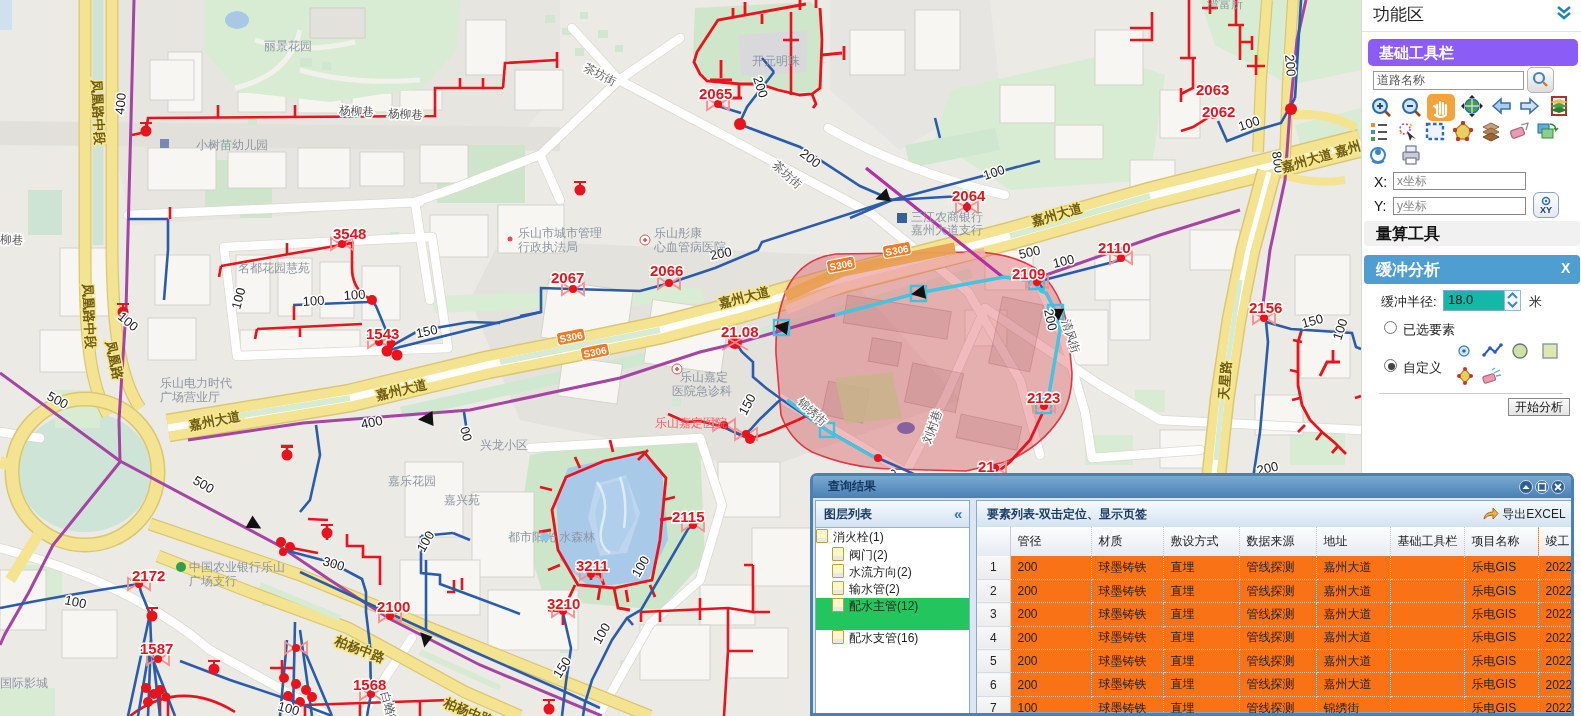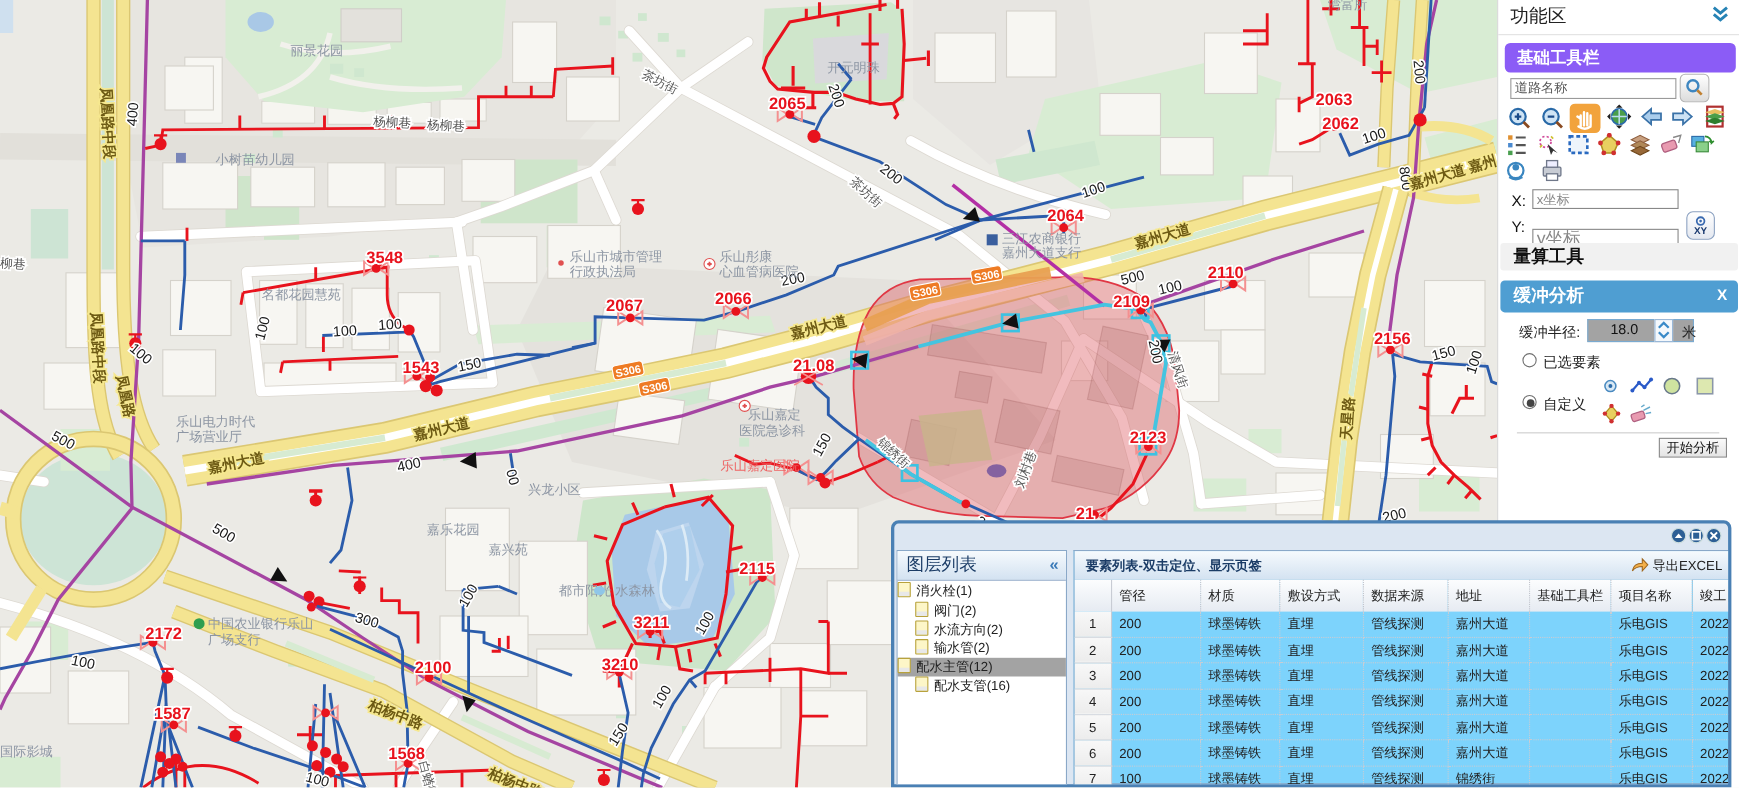--- a/index.html
+++ b/index.html
@@ -835,39 +835,39 @@
           <rect x="3" y="8" width="16" height="8" rx="1" fill="#c8ccd4" stroke="#70788a" stroke-width="1.2"></rect>
           <rect x="6" y="2" width="10" height="6" fill="#eef" stroke="#70788a" stroke-width="1.2"></rect>
           <rect x="6" y="14" width="10" height="6" fill="#fff" stroke="#70788a" stroke-width="1.2"></rect>
         </g>
   </svg>
 
   <div style="position:absolute;left:12px;top:174px;font-size:14px;color:#111;">X:</div>
   <input style="position: absolute; left: 31px; top: 172px; width: 125px; height: 16px; border: 1px solid rgb(136, 136, 136); font-size: 12px; color: rgb(136, 136, 136); padding: 0px 3px; font-family: inherit;" value="x坐标">
 
   <div style="position:absolute;left:12px;top:198px;font-size:14px;color:#111;">Y:</div>
-  <input style="position: absolute; left: 31px; top: 208px; width: 125px; height: 16px; border: 1px solid rgb(136, 136, 136); font-size: 16px; color: rgb(136, 136, 136); padding: 0px 3px; font-family: inherit;" value="y坐标">
+  <input style="position: absolute; left: 31px; top: 197px; width: 125px; height: 16px; border: 1px solid rgb(136, 136, 136); font-size: 12px; color: rgb(136, 136, 136); padding: 0px 3px; font-family: inherit;" value="y坐标">
 
   <div style="position:absolute;left:171px;top:192px;width:24px;height:24px;border:1px solid #8aa0c0;border-radius:6px;background:linear-gradient(#ffffff,#e4e8f0);">
     <svg width="24" height="24" viewBox="0 0 24 24">
           <circle cx="12" cy="8" r="3.5" fill="none" stroke="#3a6ab0" stroke-width="1.6"></circle>
           <circle cx="12" cy="8" r="1.2" fill="#3a6ab0"></circle>
           <text x="12" y="20" text-anchor="middle" font-size="9" font-weight="bold" fill="#1a3a70" font-family="Liberation Sans">XY</text>
         </svg>
   </div>
 
   <div style="position:absolute;left:2px;top:255px;width:216px;height:29px;background:#4f9ed2;border-radius:4px;color:#fff;font-size:16px;font-weight:bold;line-height:29px;text-indent:12px;">缓冲分析</div>
 
   <div style="position:absolute;left:2px;top:221px;width:216px;height:25px;background:#f1f1f1;border-radius:3px;color:#111;font-size:16px;font-weight:bold;line-height:25px;text-indent:12px;">量算工具</div>
 
   <div style="position:absolute;left:199px;top:260px;color:#fff;font-size:14px;font-weight:bold;">X</div>
 
   <div style="position:absolute;left:19px;top:293px;font-size:13px;color:#222;">缓冲半径:</div>
 
-  <div style="position:absolute;left:81px;top:290px;width:55px;height:17px;border:1px solid #7aaad0;font-size:13px;color:#111;padding:1px 20px;background:#a3a3a3;">18.0</div>
+  <div style="position:absolute;left:81px;top:290px;width:55px;height:17px;border:1px solid #7aaad0;font-size:13px;color:#111;padding:1px 4px;background:#14b8a6;">18.0</div>
 
   <div style="position:absolute;left:142px;top:290px;width:15px;height:19px;border:1px solid #9ab8d8;background:#f4f8fc;">
     <svg width="15" height="19" viewBox="0 0 15 19">
           <path d="M3,7 L7.5,2.5 L12,7" fill="none" stroke="#3a8ac8" stroke-width="2"></path>
           <path d="M3,11 L7.5,15.5 L12,11" fill="none" stroke="#3a8ac8" stroke-width="2"></path>
         </svg>
   </div>
 
   <div style="position:absolute;left:167px;top:293px;font-size:13px;color:#222;">米</div>
 
@@ -906,47 +906,48 @@
         </g>
   </svg>
 
   <div style="position:absolute;left:17px;top:393px;width:184px;border-top:1px solid #ccc;"></div>
 
   <div style="position:absolute;left:146px;top:398px;width:60px;height:16px;border:1px solid #888;background:linear-gradient(#fafafa,#e4e4e4);font-size:12px;color:#111;text-align:center;line-height:16px;">开始分析</div>
 </div>
 
 <div style="position:absolute;left:810px;top:473px;width:764px;height:243px;box-sizing:border-box;border:3px solid #4a80b4;border-radius:7px 7px 0 0;background:#dce6f2;overflow:hidden;">
 
+  <div style="position:absolute;left:0;top:0;width:758px;height:22px;background:linear-gradient(#79a9d1,#4a80b4);color:#12365e;font-size:12px;font-weight:bold;line-height:21px;text-indent:15px;">查询结果</div>
 
   <svg style="position:absolute;left:706px;top:4px;" width="50" height="15" viewBox="0 0 50 15">
     <circle cx="7" cy="7" r="6.5" fill="#2d5f95" stroke="#cdd" stroke-width="1"></circle>
         <path d="M3.5,9 L7,5 L10.5,9 Z" fill="#fff"></path>
     <circle cx="23" cy="7" r="6.5" fill="#2d5f95" stroke="#cdd" stroke-width="1"></circle>
         <rect x="19.5" y="3.5" width="7" height="7" fill="none" stroke="#fff" stroke-width="1.5"></rect>
     <circle cx="39" cy="7" r="6.5" fill="#2d5f95" stroke="#cdd" stroke-width="1"></circle>
         <path d="M36,4 L42,10 M42,4 L36,10" stroke="#fff" stroke-width="1.8"></path>
   </svg>
 
   <div style="position:absolute;left:2px;top:24px;width:153px;height:213px;border:1px solid #8aa8c8;background:#fff;">
 
-    <div style="position:absolute;left:0;top:0;width:153px;height:26px;background:linear-gradient(#f6fafd,#d3e2f1);border-bottom:1px solid #9ab0cc;color:#1b3c66;font-size:16px;font-weight:normal;line-height:26px;text-indent:8px;">图层列表</div>
+    <div style="position:absolute;left:0;top:0;width:153px;height:26px;background:linear-gradient(#f6fafd,#d3e2f1);border-bottom:1px solid #9ab0cc;color:#1b3c66;font-size:12px;font-weight:bold;line-height:26px;text-indent:8px;">图层列表</div>
 
     <div style="position:absolute;left:138px;top:4px;color:#3a7ab8;font-size:15px;font-weight:bold;">«</div>
 
     <div style="position:absolute;left:0;top:27px;width:153px;font-size:12px;color:#222;">
       <div style="height:18px;line-height:18px;padding-left:0;"><span class="pgicon"></span>消火栓(1)</div>
       <div style="height:18px;line-height:18px;padding-left:16px;"><span class="pgicon"></span>阀门(2)</div>
       <div style="height:17px;line-height:17px;padding-left:16px;"><span class="pgicon"></span>水流方向(2)</div>
       <div style="height:17px;line-height:17px;padding-left:16px;"><span class="pgicon"></span>输水管(2)</div>
-      <div style="height:17px;line-height:17px;background:#a3a3a3;"><span class="pgicon"></span>配水主管(12)</div>
+      <div style="height:32px;line-height:17px;padding-left:16px;background:#22c55e;"><span class="pgicon"></span>配水主管(12)</div>
       <div style="height:17px;line-height:17px;padding-left:16px;"><span class="pgicon"></span>配水支管(16)</div>
     </div>
   </div>
 
-  <div style="position:absolute;left:163px;top:24px;width:595px;height:213px;background:#7dd3fc;border:1px solid #8aa8c8;border-right:none;box-sizing:border-box;">
+  <div style="position:absolute;left:163px;top:24px;width:595px;height:213px;background:#f97316;border:1px solid #8aa8c8;border-right:none;box-sizing:border-box;">
 
     <div style="position:absolute;left:0;top:0;width:595px;height:26px;background:linear-gradient(#f6fafd,#d3e2f1);border-bottom:1px solid #9ab0cc;color:#1b3c66;font-size:12px;font-weight:bold;line-height:26px;text-indent:10px;">要素列表-双击定位、显示页签</div>
 
     <div style="position:absolute;left:505px;top:0;width:120px;height:26px;font-size:12px;color:#222;font-weight:normal;line-height:26px;white-space:nowrap;">
       <svg style="vertical-align:-3px" width="17" height="15" viewBox="0 0 17 15">
             <path d="M2,13 Q3,6 11,6 L11,2 L16,7.5 L11,13 L11,9 Q5,9 2,13 Z" fill="#f4b04a" stroke="#a06820" stroke-width="1"></path>
           </svg>
       导出EXCEL</div>
 
     <table style="position:absolute;left:0;top:26px;width:595px;border-collapse:collapse;table-layout:fixed;font-size:12px;color:#222;white-space:nowrap;">

